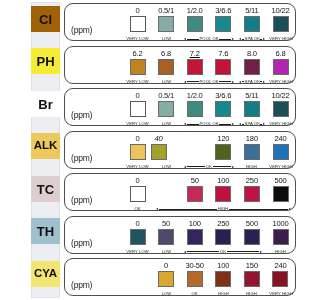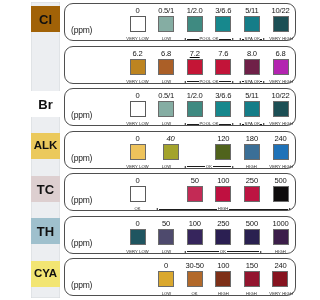--- a/index.html
+++ b/index.html
@@ -151,20 +151,23 @@
 </style>
 </head>
 <body>
 
 <div id="chart-root">
 
   <div id="test-strip">
       <div class="strip-pad" style="top: 4px; background: #a16207;">
         <span class="pad-text">Cl</span>
       </div>
+      <div class="strip-pad" style="top: 46px; background: rgb(245, 236, 54);">
+        <span class="pad-text">PH</span>
+      </div>
       <div class="strip-pad" style="top: 89px; background: rgb(255, 255, 255);">
         <span class="pad-text">Br</span>
       </div>
       <div class="strip-pad small" style="top: 131px; background: rgb(235, 201, 92);">
         <span class="pad-text">ALK</span>
       </div>
       <div class="strip-pad" style="top: 174px; background: rgb(221, 207, 208);">
         <span class="pad-text">TC</span>
       </div>
       <div class="strip-pad" style="top: 216px; background: rgb(159, 192, 205);">
@@ -319,21 +322,21 @@
           </div>
         </div>
       </div>
       <div class="row-card" style="top: 130.5px;">
         <div class="ppm-label">(ppm)</div>
         <div class="swatch-wrap" style="left: 62px; width: 164px;">
           <div class="swatch-col" style="left: 0px;">
             <div class="sw-value">0</div>
             <div class="sw-box" style="background: rgb(238, 195, 91);"></div>
           </div>
-          <div class="swatch-col" style="left: 33px; font-style: italic;">
+          <div class="swatch-col" style="left: 21px; font-style: italic;">
             <div class="sw-value">40</div>
             <div class="sw-box" style="background: rgb(163, 163, 44);"></div>
           </div>
           <div class="swatch-col" style="left: 85.8px;">
             <div class="sw-value">120</div>
             <div class="sw-box" style="background: rgb(80, 99, 28);"></div>
           </div>
           <div class="swatch-col" style="left: 114.4px;">
             <div class="sw-value">180</div>
             <div class="sw-box" style="background: rgb(59, 111, 151);"></div>

